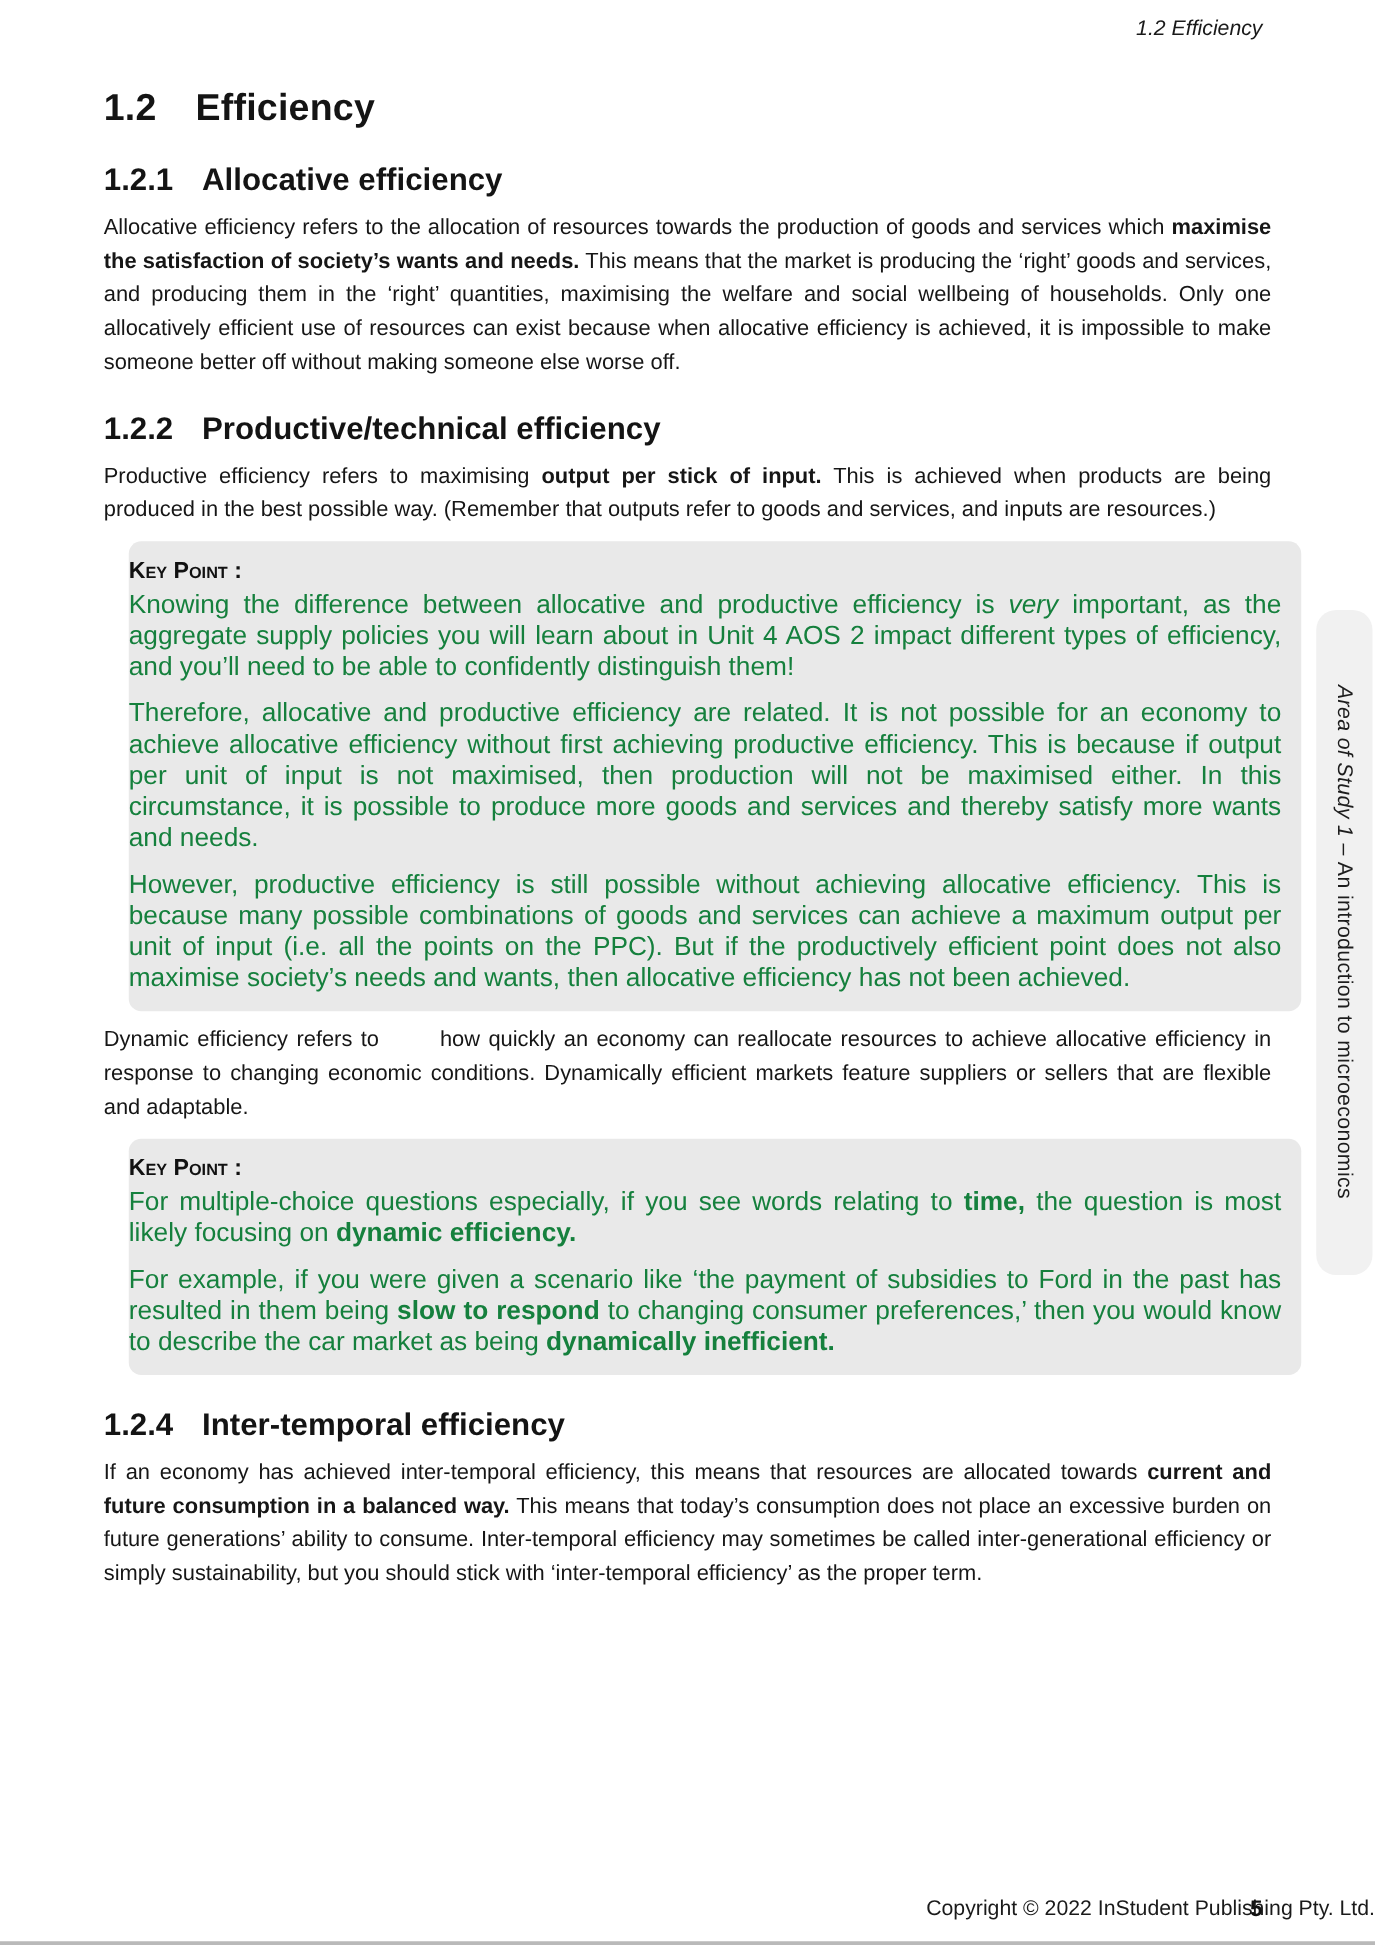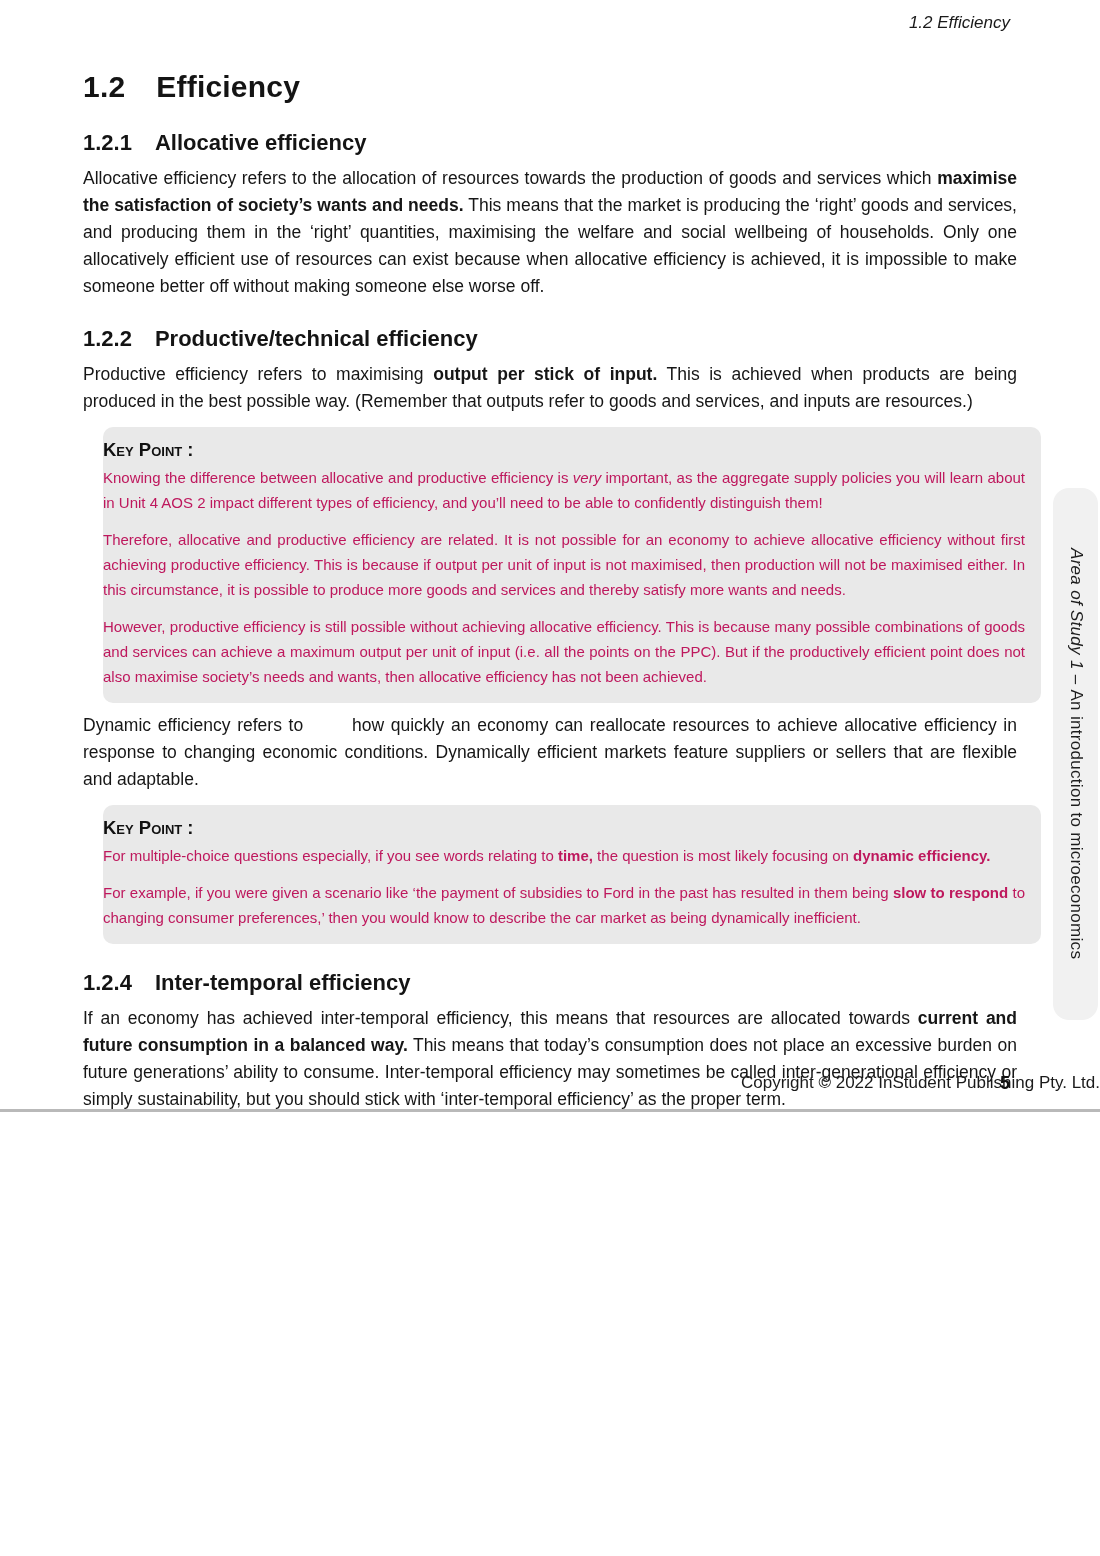--- a/index.html
+++ b/index.html
@@ -1,20 +1,20 @@
 <!DOCTYPE html>
 <html><head>
 <meta charset="utf-8">
 <style>
   * { margin: 0; padding: 0; box-sizing: border-box; }
   html, body { background: #ffffff; }
   .page {
     position: relative;
     width: 1100px;
-    height: 1112px;
+    height: 1556px;
     margin: 0 auto;
     background: #ffffff;
     font-family: "Liberation Sans", sans-serif;
     color: #141414;
     overflow: hidden;
     border-bottom: 3px solid #b9b9b9;
   }
   .running-header {
     position: absolute;
     top: 13px;
@@ -32,21 +32,21 @@
   h1.page-title {
     margin-top: 70px;
     font-size: 30px;
     font-weight: bold;
     letter-spacing: 0.2px;
   }
   h1.page-title .num { margin-right: 31px; }
   h2.section-heading {
     margin-top: 20px;
     padding-top: 6px;
-    font-size: 22px;
+    font-size: 25px;
     font-weight: bold;
   }
   h2.section-heading .num { margin-right: 23px; }
   p.body-text {
     margin-top: 9px;
     font-size: 17.5px;
     line-height: 27px;
     text-align: justify;
     color: #161616;
   }
@@ -60,24 +60,24 @@
   }
   .kp-label {
     font-variant: small-caps;
     font-weight: bold;
     font-size: 18.5px;
     line-height: 26px;
     margin-bottom: 2px;
     color: #111;
   }
   .kp-para {
-    font-size: 15px;
+    font-size: 21px;
     line-height: 25px;
     text-align: justify;
-    color: #be185d;
+    color: #15803d;
   }
   .kp-para + .kp-para { margin-top: 12px; }
   .side-tab {
     position: absolute;
     left: 1053px;
     top: 488px;
     width: 45px;
     height: 532px;
     background: #f1f1f1;
     border-radius: 16px;
@@ -140,21 +140,21 @@
       <p class="kp-para"><span>Knowing the difference between allocative and productive efficiency is </span><span style="font-style: italic;">very</span><span> important, as the aggregate supply policies you will learn about in Unit 4 AOS 2 impact different types of efficiency, and you’ll need to be able to confidently distinguish them!</span></p>
       <p class="kp-para"><span>Therefore, allocative and productive efficiency are related. It is not possible for an economy to achieve allocative efficiency without first achieving productive efficiency.  This is because if output per unit of input is not maximised, then production will not be maximised either. In this circumstance, it is possible to produce more goods and services and thereby satisfy more wants and needs.</span></p>
       <p class="kp-para"><span>However, productive efficiency is still possible without achieving allocative efficiency.  This is because many possible combinations of goods and services can achieve a maximum output per unit of input (i.e. all the points on the PPC). But if the productively efficient point does not also maximise society’s needs and wants, then allocative efficiency has not been achieved.</span></p>
     </div>
 
     <p class="body-text"><span>Dynamic efficiency refers to </span><span style="font-weight: normal; margin-left: 42px;">how quickly</span><span> an economy can reallocate resources to achieve allocative efficiency in response to changing economic conditions.  Dynamically efficient markets feature suppliers or sellers that are flexible and adaptable.</span></p>
 
     <div class="keypoint">
       <div class="kp-label">Key Point :</div>
       <p class="kp-para"><span>For multiple-choice questions especially, if you see words relating to </span><span style="font-weight: bold;">time,</span><span> the question is most likely focusing on </span><span style="font-weight: bold;">dynamic efficiency.</span></p>
-      <p class="kp-para"><span>For example, if you were given a scenario like ‘the payment of subsidies to Ford in the past has resulted in them being </span><span style="font-weight: bold;">slow to respond</span><span> to changing consumer preferences,’ then you would know to describe the car market as being </span><span style="font-weight: normal;">dynamically inefficient.</span></p>
+      <p class="kp-para"><span>For example, if you were given a scenario like ‘the payment of subsidies to Ford in the past has resulted in them being </span><span style="font-weight: bold;">slow to respond</span><span> to changing consumer preferences,’ then you would know to describe the car market as being </span><span style="font-weight: bold;">dynamically inefficient.</span></p>
     </div>
 
     <h2 class="section-heading">
       <span class="num">1.2.4</span><span>Inter-temporal efficiency</span>
     </h2>
     <p class="body-text"><span>If an economy has achieved inter-temporal efficiency, this means that resources are allocated towards </span><span style="font-weight: bold;">current and future consumption in a balanced way.</span><span> This means that today’s consumption does not place an excessive burden on future generations’ ability to consume.  Inter-temporal efficiency may sometimes be called inter-generational efficiency or simply sustainability, but you should stick with ‘inter-temporal efficiency’ as the proper term.</span></p>
 
   </div>
 
   <div class="side-tab">

